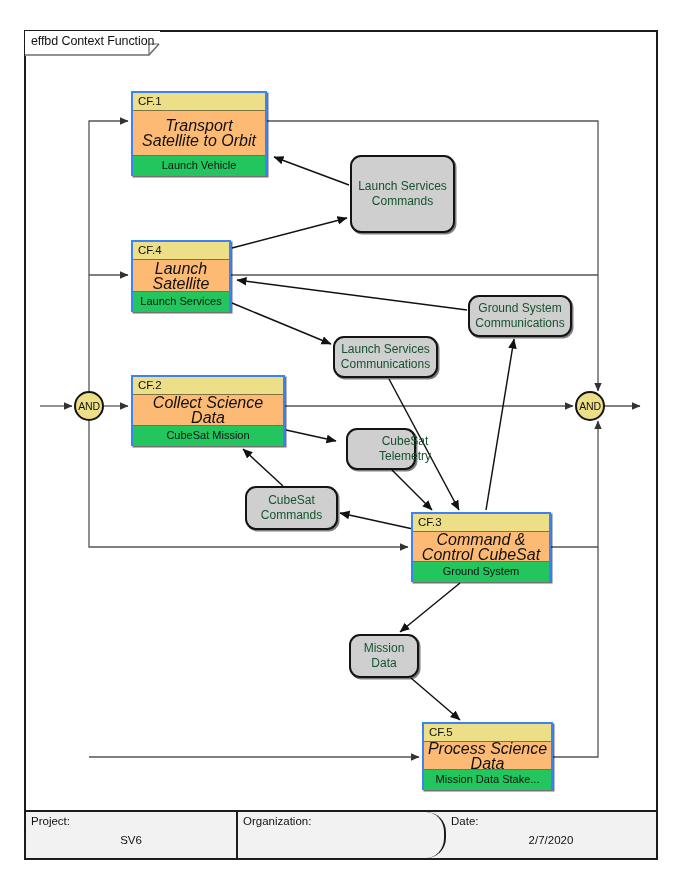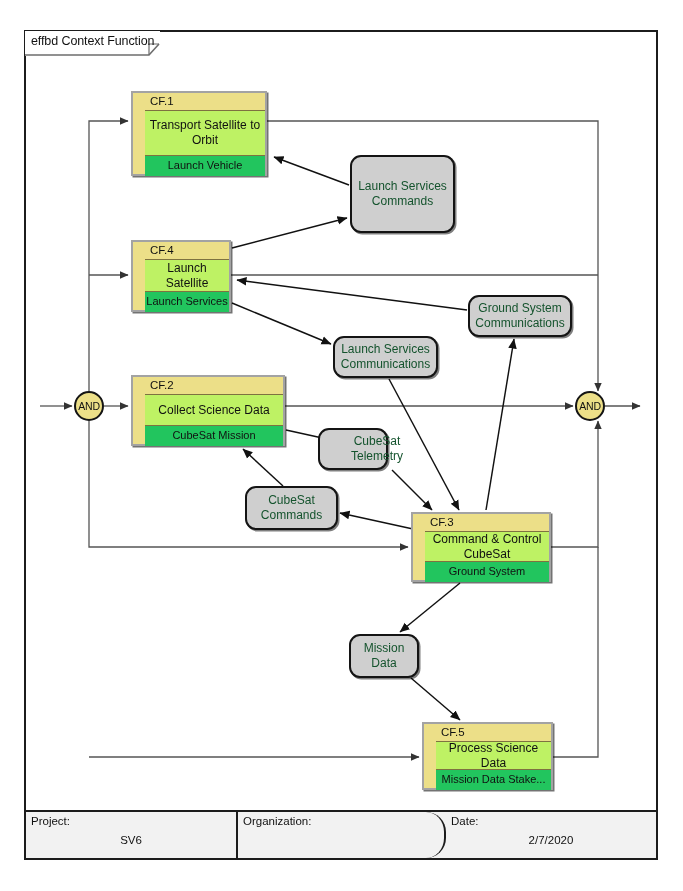--- a/index.html
+++ b/index.html
@@ -86,50 +86,50 @@
     top: 22px;
     text-align: center;
     font-size: 11.5px;
     color: #111;
   }
   
   .fn-box {
     position: absolute;
     box-sizing: border-box;
     background: #ecdf88;
-    border: 2px solid #a3a3a3;
+    border: 2px solid #3b82f6;
     z-index: 4;
     box-shadow: 1.5px 1.5px 0 rgba(0,0,0,0.55);
-    padding-left: 12px;
   }
   .fn-id {
     position: relative;
     box-sizing: border-box;
     height: 18px;
     line-height: 17px;
     padding-left: 5px;
     font-size: 11.5px;
     color: #111;
     border-bottom: 1.5px solid #7e7240;
     background: #ecdf88;
     white-space: nowrap;
   }
   .fn-name {
     position: relative;
     box-sizing: border-box;
     display: flex;
     align-items: center;
     justify-content: center;
     text-align: center;
-    font-size: 12px;
+    font-size: 16px;
     line-height: 15px;
     color: #111;
     padding: 2px 3px;
     border-bottom: 1.5px solid #7e7240;
-    background: #bef264;
+    background: #fdba74;
+    font-style: italic;
   }
   .fn-alloc {
     position: relative;
     box-sizing: border-box;
     height: 20px;
     line-height: 19px;
     text-align: center;
     font-size: 11px;
     color: #111;
     background: #22c55e;
@@ -298,21 +298,21 @@
     <div class="fn-name" style="height:28px;">Process Science Data</div>
     <div class="fn-alloc">Mission Data Stake...</div>
   </div>
 
   <div class="item-box" style="left:350px; top:155px; width:105px; height:78px;">Launch Services Commands</div>
 
   <div class="item-box" style="left:468px; top:295px; width:104px; height:42px;">Ground System Communications</div>
 
   <div class="item-box" style="left:333px; top:336px; width:105px; height:42px;">Launch Services Communications</div>
 
-  <div class="item-box" style="left:318px; top:428px; width:70px; height:42px;padding-left:48px;">CubeSat Telemetry</div>
+  <div class="item-box" style="left:346px; top:428px; width:70px; height:42px;padding-left:48px;">CubeSat Telemetry</div>
 
   <div class="item-box" style="left:349px; top:634px; width:70px; height:44px;">Mission Data</div>
 
   <div class="item-box" style="left:245px; top:486px; width:93px; height:44px;">CubeSat Commands</div>
 
   <div id="titleblock">
     <div class="tb-cell" style="width:212px;">
       <span class="tb-label">Project:</span>
       <span class="tb-value">SV6</span>
     </div>

